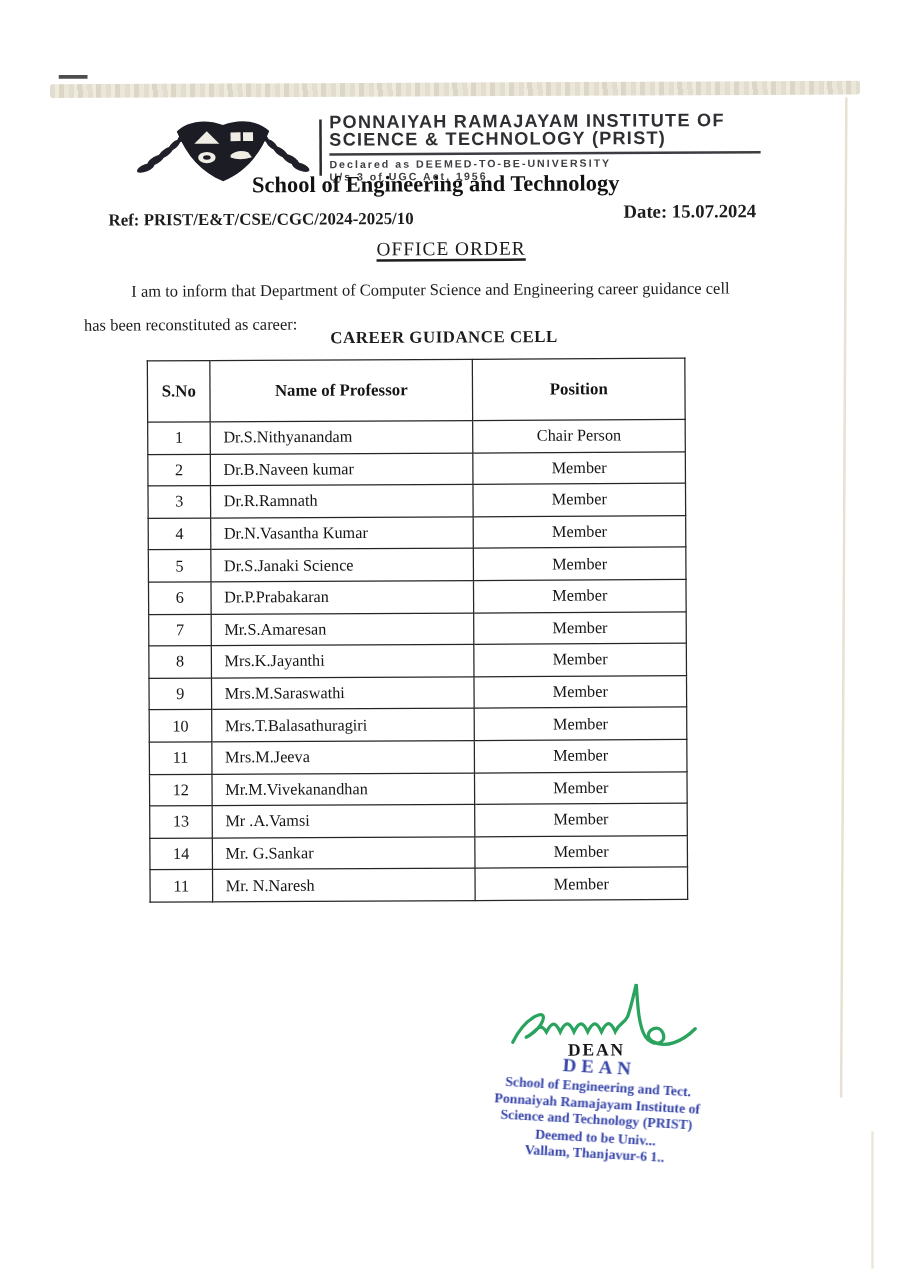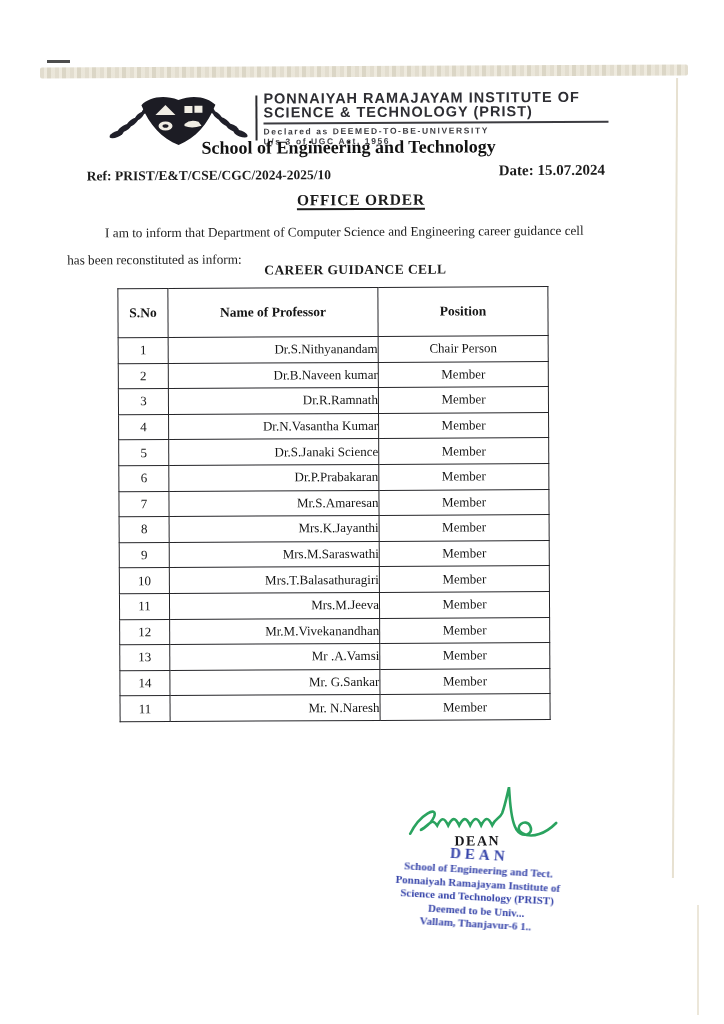--- a/index.html
+++ b/index.html
@@ -18,33 +18,33 @@
   .crest{position:absolute;left:106px;top:92px;}
   .hdr-divider{position:absolute;left:257px;top:95px;width:2px;height:45px;background:#2b2b2f;}
   .hdr-text{position:absolute;left:265px;top:92px;width:345px;font-family:"Liberation Sans",sans-serif;}
   .hdr-name{font-weight:bold;font-size:14.5px;line-height:13.5px;letter-spacing:1px;color:#2e2e33;
             border-bottom:2px solid #3c3c41;padding-bottom:3px;}
   .hdr-sub{margin-top:3px;font-weight:bold;font-size:8.5px;line-height:9.5px;letter-spacing:1.6px;color:#404045;}
   .school{position:absolute;left:0;top:137px;width:700px;text-align:center;font-weight:bold;font-size:18px;color:#121212;}
   .refline{position:absolute;left:88px;top:167px;font-weight:bold;font-size:13.5px;}
   .dateline{position:absolute;left:500px;top:163px;font-weight:bold;font-size:15px;}
   .order-title{position:absolute;left:0;top:191px;width:724px;text-align:center;}
-  .order-title span{font-weight:bold;font-size:15.5px;letter-spacing:.8px;
+  .order-title span{font-weight:normal;font-size:15.5px;letter-spacing:.8px;
     text-decoration:underline;text-decoration-thickness:2px;text-underline-offset:3px;}
   .para{position:absolute;left:68px;top:218px;font-size:13.2px;line-height:27px;white-space:nowrap;}
   .para .indent{padding-left:38px;display:block;}
   .tbl-title{position:absolute;left:0;top:262px;width:712px;text-align:center;font-weight:bold;font-size:13.5px;letter-spacing:.4px;}
   
   table.cgc{position:absolute;left:118px;top:287px;width:430px;border-collapse:collapse;table-layout:fixed;
             font-size:13px;color:#151515;}
   table.cgc th,table.cgc td{border:1.6px solid #26262a;padding:0;}
   table.cgc th{height:48px;font-size:13.5px;font-weight:bold;text-align:center;}
   table.cgc td{height:24.6px;}
   .col-sno{text-align:center;}
-  .col-name{text-align:right;padding-left:10px !important;}
+  .col-name{text-align:left;padding-left:10px !important;}
   .col-pos{text-align:center;}
   
   .sig{position:absolute;left:398px;top:784px;}
   .dean-black{position:absolute;left:423px;top:834px;width:104px;text-align:center;
               font-weight:bold;font-size:14px;letter-spacing:1.5px;color:#17171b;}
   .stamp{position:absolute;left:356px;top:847px;width:238px;text-align:center;
          transform:rotate(3.5deg);filter:blur(0.35px);opacity:.95;}
   .stamp .s-dean{font-size:15px;font-weight:bold;letter-spacing:4px;line-height:17px;}
   .stamp .s-line{font-size:11px;line-height:13.5px;font-weight:bold;}
 </style>
@@ -99,21 +99,21 @@
 
     <div class="refline">Ref: PRIST/E&amp;T/CSE/CGC/2024-2025/10</div>
     <div class="dateline">Date: 15.07.2024</div>
 
     <div class="order-title">
       <span>OFFICE ORDER</span>
     </div>
 
     <div class="para">
       <span class="indent">I am to inform that Department of Computer Science and Engineering career guidance cell</span>
-      <span>has been reconstituted as inform:</span>
+      <span>has been reconstituted as career:</span>
     </div>
 
     <div class="tbl-title">CAREER GUIDANCE CELL</div>
 
     <table class="cgc">
       <colgroup>
           <col style="width:50px">
           <col style="width:210px">
           <col style="width:170px">
         </colgroup>

